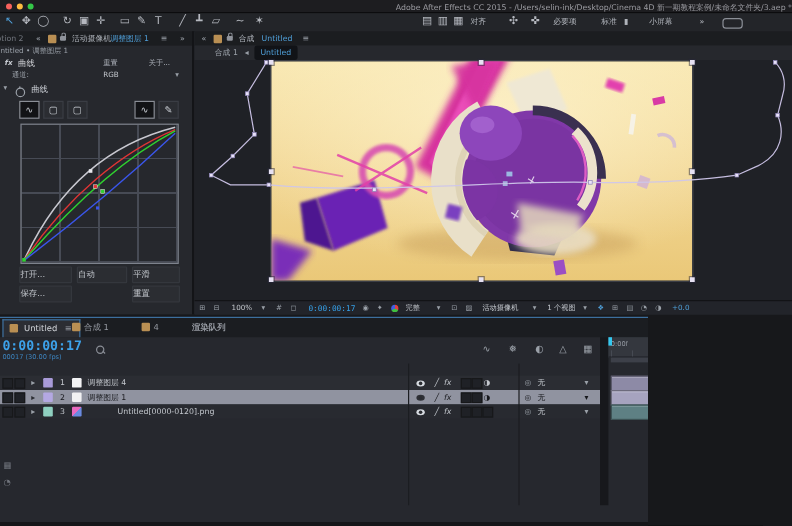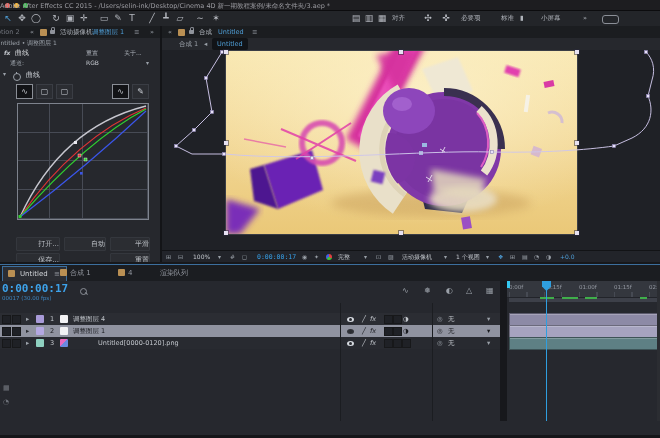--- a/index.html
+++ b/index.html
@@ -5,21 +5,21 @@
   html,body{margin:0;padding:0;background:#0e0f11;}
   #app{position:relative;width:660px;height:438px;overflow:hidden;background:#17181b;
        font-family:"DejaVu Sans",sans-serif;color:#b5b8bf;-webkit-font-smoothing:antialiased;}
   .ab{position:absolute;}
   .fs6{font-size:6px;line-height:1;} .fs7{font-size:7px;line-height:1;} .fs8{font-size:8px;line-height:1;}
   .dim{color:#70747c;} .blue{color:#4f9fd8;} .txt{color:#9aa0a8;}
 
   
   #titlebar{left:0;top:0;width:660px;height:10px;background:#1d1d20;border-bottom:1px solid #0c0c0e;}
   .light{position:absolute;top:2.5px;width:5px;height:5px;border-radius:50%;}
-  #title-text{position:absolute;left:0;right:0;top:2px;text-align:left;font-size:6.5px;color:#9b9ba1;}
+  #title-text{position:absolute;left:0;right:0;top:2px;text-align:right;font-size:6.5px;color:#9b9ba1;}
 
   
   #toolbar{left:0;top:11px;width:660px;height:15px;background:#232529;border-bottom:1px solid #0e0f11;}
   .tool{position:absolute;top:0;height:15px;line-height:15px;font-size:9px;color:#b5b8bf;text-align:center;width:12px;}
   .tool.active{color:#4f9fd8;}
   .wsp{position:absolute;top:0;height:15px;line-height:15px;font-size:6.5px;color:#b0b4bb;}
   .ws-search{position:absolute;top:4px;width:15px;height:7px;border:1px solid #8b8f97;border-radius:3px;}
 
   
   .tabstrip{position:absolute;left:0;top:0;right:0;height:12px;background:#1b1d20;font-size:6.5px;line-height:12px;color:#9aa0a8;}
@@ -31,39 +31,39 @@
   #ec{left:0;top:26px;width:160px;height:236px;background:#26282d;overflow:hidden;border-right:2px solid #131417;}
   .ecrow{position:absolute;left:0;width:160px;}
   .btnbox{position:absolute;top:0;width:15px;height:13px;border:1px solid #3a3d44;background:#2b2d32;color:#c8ccd2;
           font-size:8px;line-height:13px;text-align:center;}
   .btnbox.sel{background:#121316;border-color:#8a8e96;}
   .graph{position:absolute;left:17px;top:77px;width:130px;height:115px;border:1px solid #7e838d;
          background:
           repeating-linear-gradient(to right, transparent 0 31.5px, #474b55 31.5px 32.5px),
           repeating-linear-gradient(to bottom, transparent 0 27.7px, #474b55 27.7px 28.7px);}
   .actbtn{position:absolute;height:12px;background:#2b2d32;border:1px solid #34373d;color:#c2c6cc;
-          font-size:7px;line-height:12px;text-align:right;border-radius:1px;margin-top:15px;}
+          font-size:7px;line-height:12px;text-align:left;border-radius:1px;}
   .stopwatch{position:absolute;width:6px;height:6px;border:1px solid #9aa0a8;border-radius:50%;}
   .stopwatch:before{content:"";position:absolute;left:1.5px;top:-2.5px;width:1.5px;height:2px;background:#9aa0a8;}
 
   
   #comp{left:162px;top:26px;width:498px;height:236px;background:#26282d;overflow:hidden;}
   #viewer{position:absolute;left:0;top:24px;width:498px;height:200px;background:#1f2126;}
   #compimg{position:absolute;left:64px;top:1px;width:351px;height:183px;outline:1px solid #3a3d45;}
   .vtab{position:absolute;top:0;height:12px;line-height:12px;font-size:6.5px;padding:0 5px;}
   .vtab.active{background:#111317;color:#4f9fd8;border-radius:2px;}
   #vtoolbar{position:absolute;left:0;top:224px;width:498px;height:12px;background:#22242a;border-top:1px solid #121316;
             font-size:6px;line-height:12px;color:#9aa0a8;}
   .vti{position:absolute;top:0;height:12px;line-height:12px;}
   .rgbdot{position:absolute;top:3px;width:6px;height:6px;border-radius:50%;
           background:conic-gradient(#e04040 0 33%,#40c040 33% 66%,#4060e0 66% 100%);}
   .handle{position:absolute;width:4px;height:4px;background:#e6e1f2;outline:1px solid rgba(40,40,60,.5);}
 
   
-  #tl{left:0;top:264px;width:660px;height:174px;background:#26282e;border-top:1px solid #3c6f9e;overflow:hidden;}
+  #tl{left:0;top:264px;width:540px;height:174px;background:#26282e;border-top:1px solid #3c6f9e;overflow:hidden;}
   .tltab{position:absolute;top:1px;height:14px;line-height:14px;font-size:7px;color:#9599a1;}
   .tltab.active{background:#2b2d33;border:1px solid #3c6f9e;border-bottom:none;color:#d2d5da;}
   #tl-header{position:absolute;left:0;top:38px;width:660px;height:10px;background:#2a2c32;
              border-top:1px solid #1e2024;border-bottom:1px solid #1e2024;font-size:6px;line-height:10px;color:#9aa0a8;}
   .tlrow{position:absolute;left:0;width:500px;height:12px;font-size:6.5px;line-height:12px;color:#c3c7cd;}
   .cellbox{position:absolute;top:2px;width:7px;height:7px;background:#1f2126;border:1px solid #17181a;}
   .swatch{position:absolute;top:2px;width:8px;height:8px;border-radius:1px;}
   .srcicon{position:absolute;top:2px;width:8px;height:8px;border-radius:1px;background:#f2f2f4;}
   .eyepill{position:absolute;top:4px;width:7px;height:5px;border-radius:50%;background:#d6dae0;}
   .eyepill:before{content:"";position:absolute;left:2px;top:1px;width:3px;height:3px;border-radius:50%;background:#2a2c31;}
@@ -342,21 +342,21 @@
         <span style="margin-left:4px;color:#9599a1;">≡</span>
       </span>
       <span class="tltab" style="left:70px;">
         <span class="paneltan" style="left:-10px;top:3px;position:absolute;"></span>
         <span>合成 1</span>
       </span>
       <span class="tltab" style="left:128px;">
         <span class="paneltan" style="left:-10px;top:3px;position:absolute;"></span>
         <span>4</span>
       </span>
-      <span class="tltab" style="left:160px;">渲染队列</span>
+      <span class="tltab" style="left:160px;font-weight:bold;">渲染队列</span>
     </div>
 
     <div class="ab" style="left:0;top:16px;width:500px;height:22px;">
       <span class="ab" style="left:2px;top:1px;font-size:11px;font-weight:bold;color:#3da2ea;font-family:'DejaVu Sans Mono',monospace;">0:00:00:17</span>
       <span class="ab" style="left:2px;top:14px;font-size:5.5px;color:#3d85c0;">00017 (30.00 fps)</span>
       <span class="search-ic" style="left:80px;top:7px;"></span>
       <span class="ab fs8 txt" style="left:402px;top:6px;">∿</span>
       <span class="ab fs8 txt" style="left:424px;top:6px;">❅</span>
       <span class="ab fs8 txt" style="left:446px;top:6px;">◐</span>
       <span class="ab fs8 txt" style="left:466px;top:6px;">△</span>

